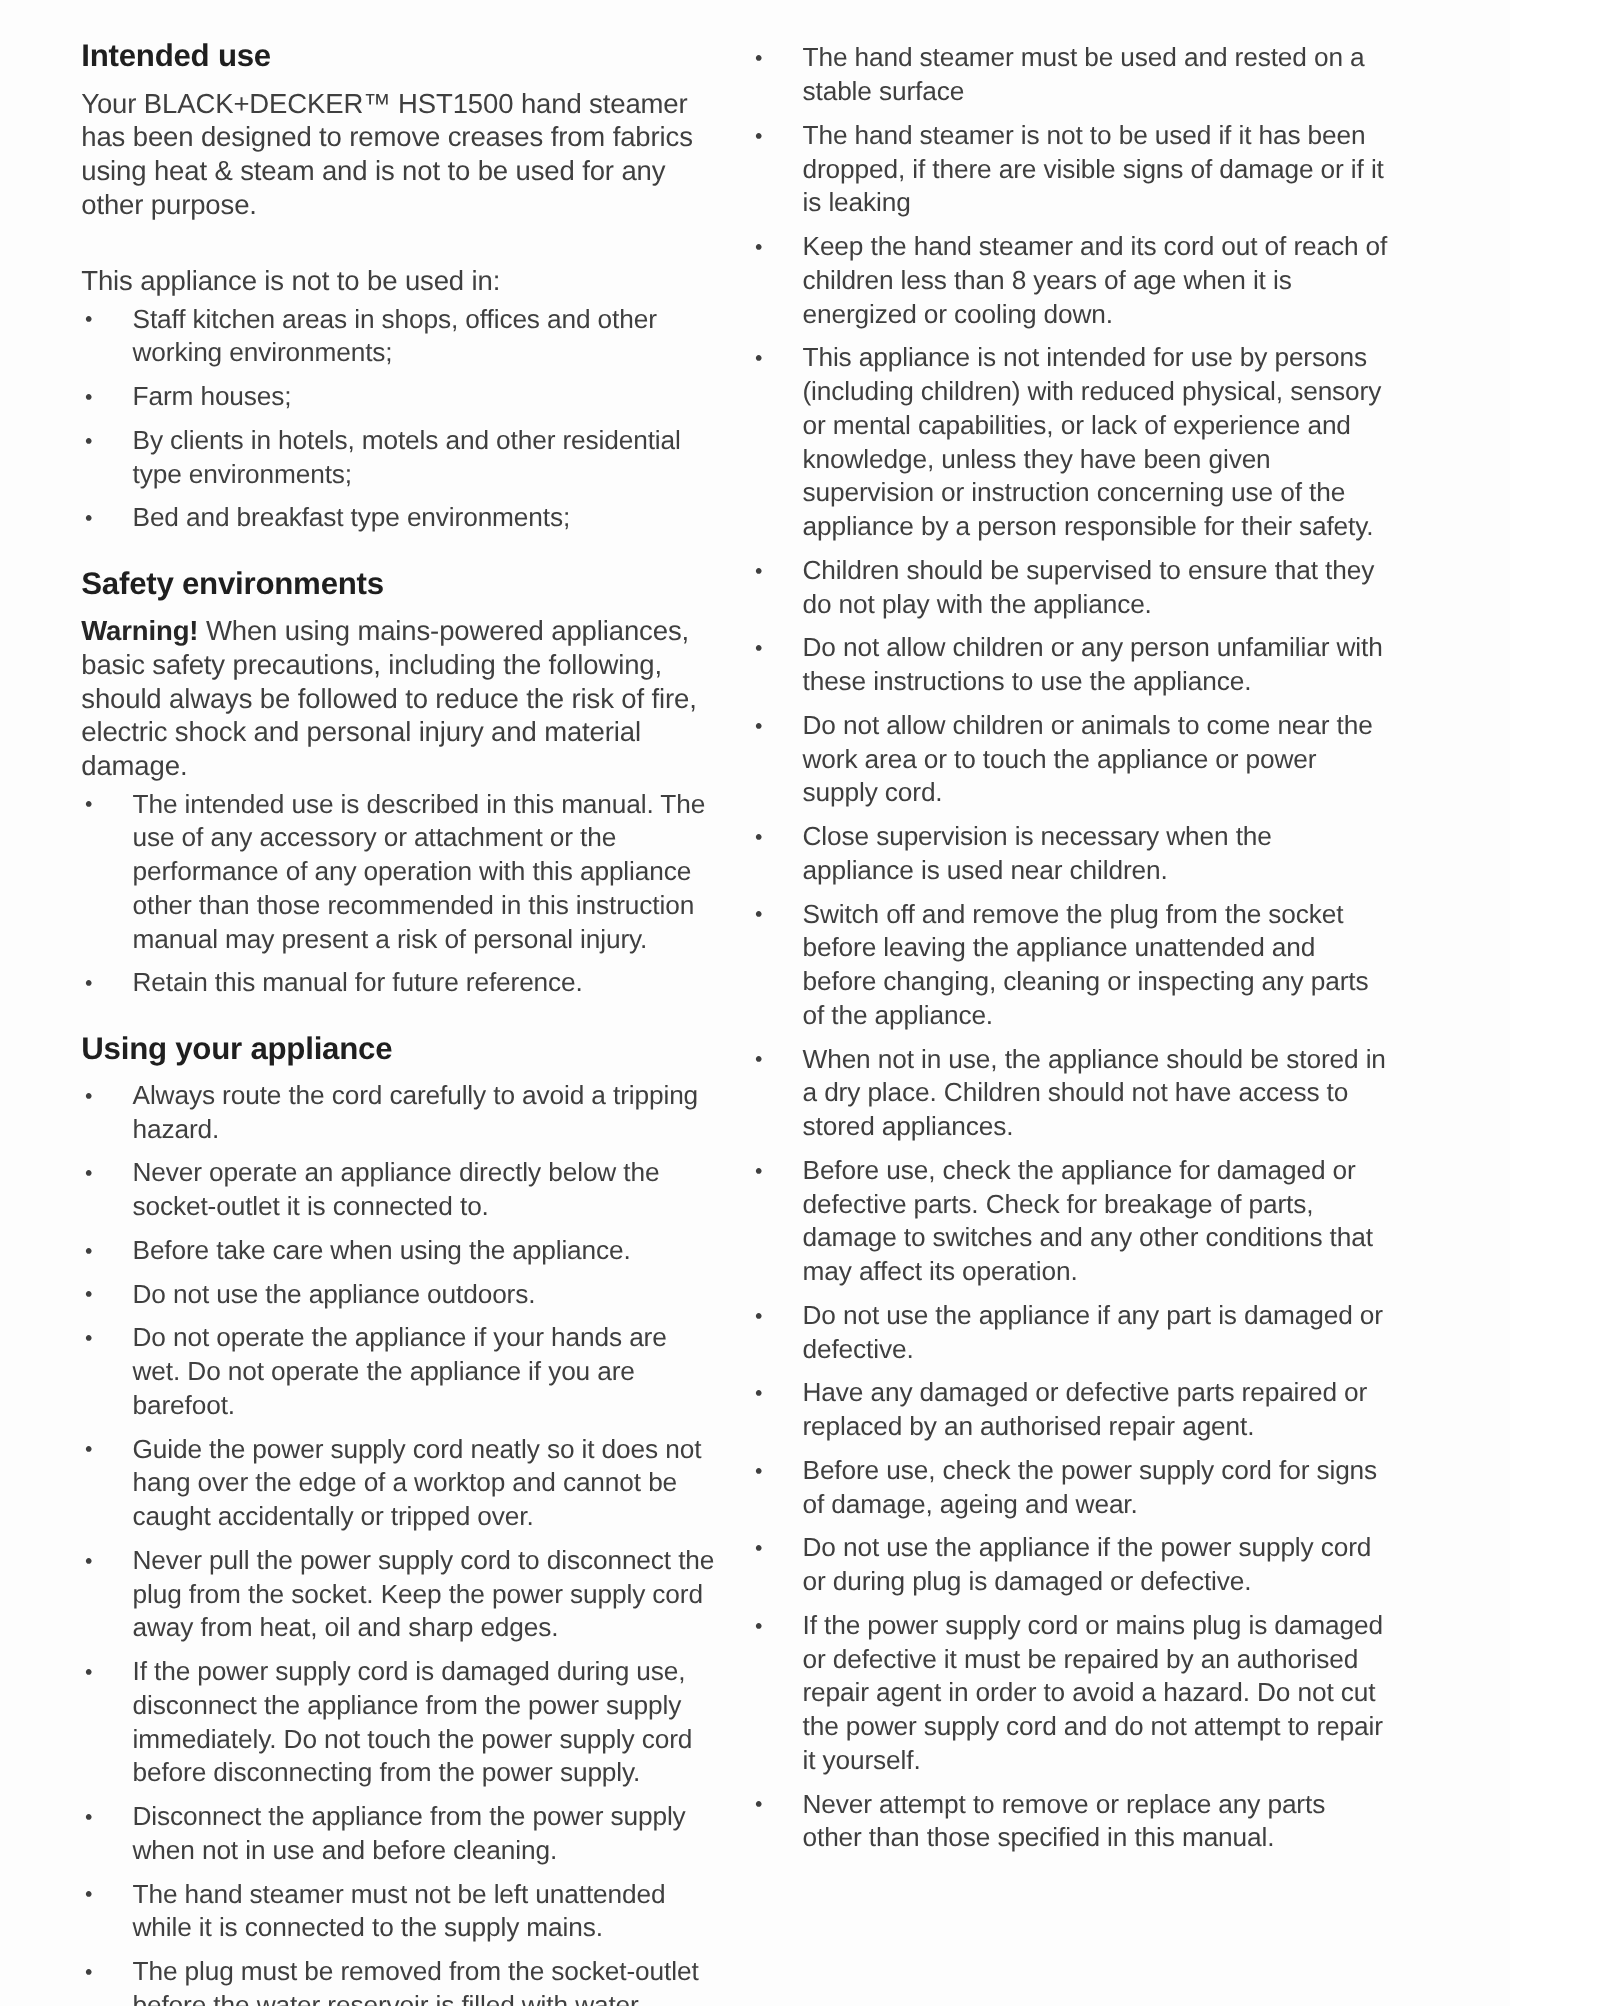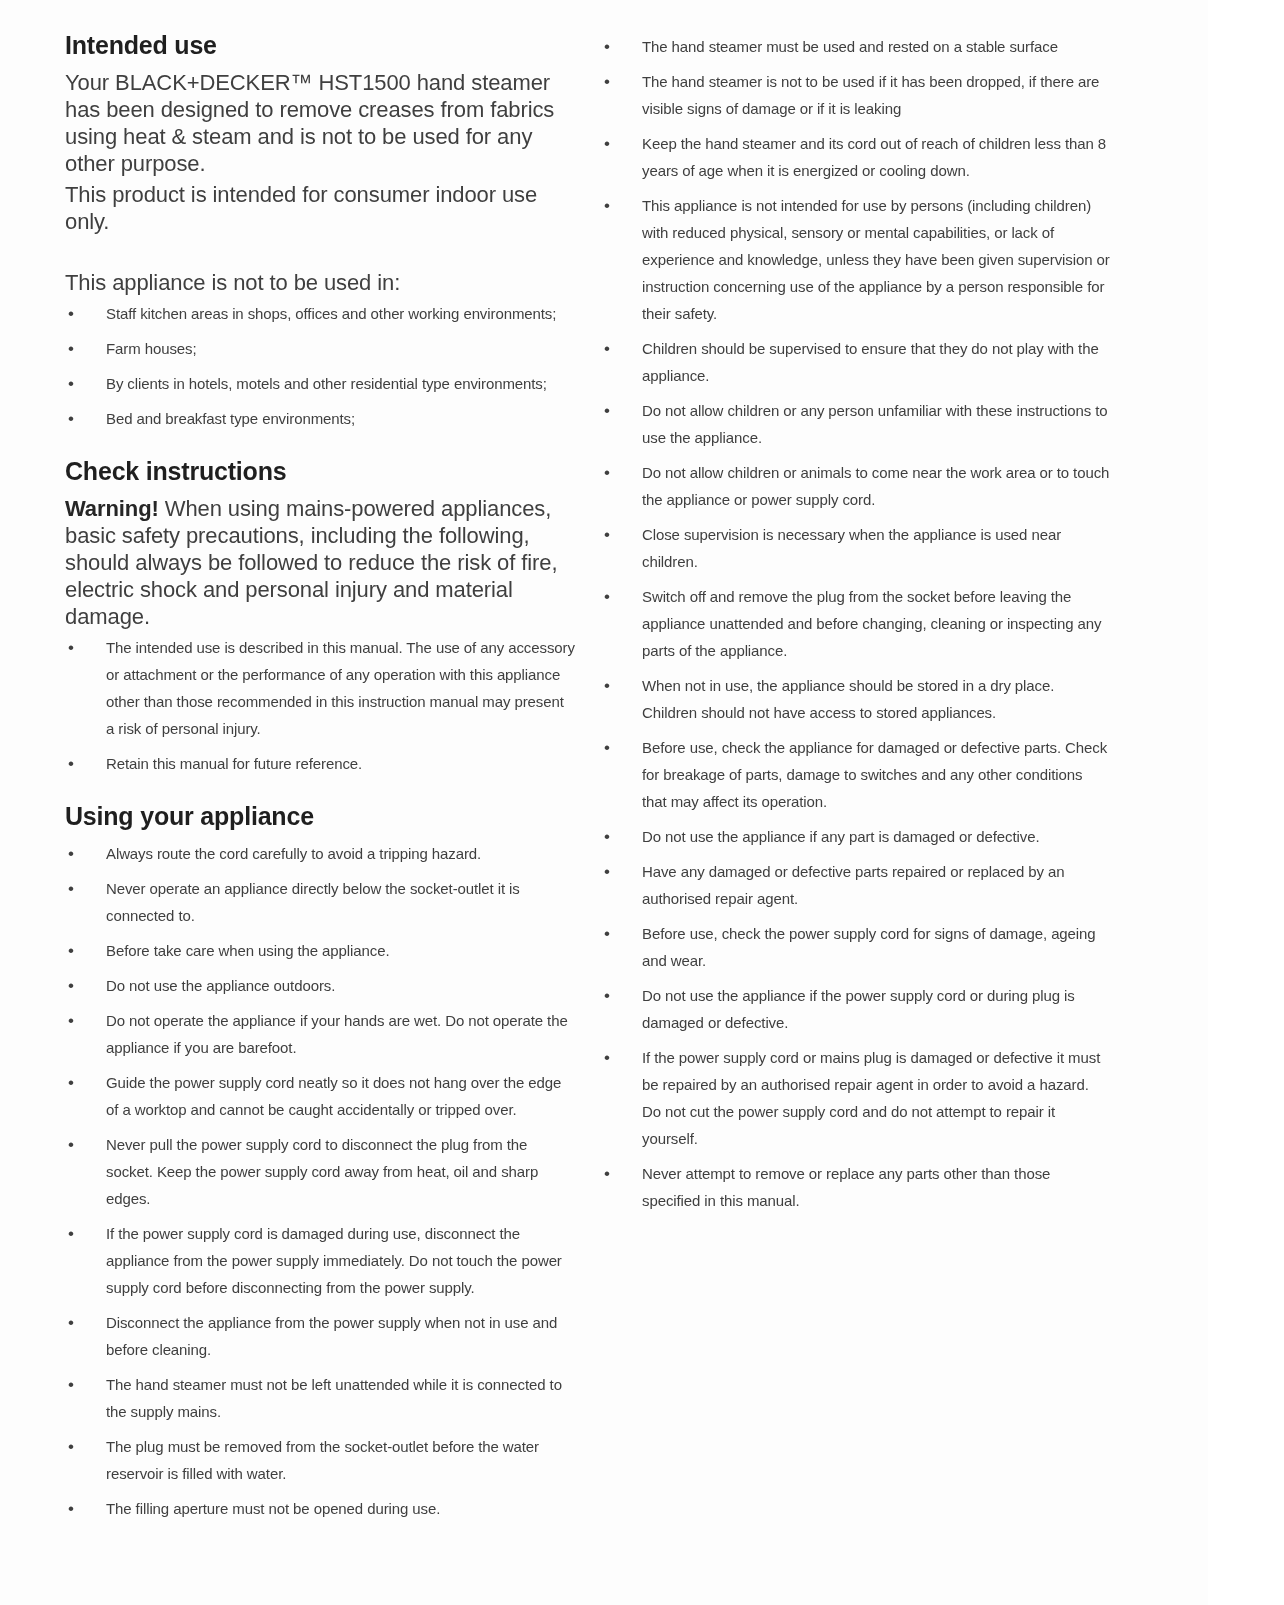--- a/index.html
+++ b/index.html
@@ -65,53 +65,52 @@
   }
   .bullet-marker {
     flex: 0 0 38px;
     font-size: 17px;
     line-height: 27px;
     padding-left: 3px;
     color: #3f3f3f;
   }
   .bullet-text {
     flex: 1 1 auto;
-    font-size: 15px;
+    font-size: 21px;
     line-height: 27px;
     letter-spacing: -0.1px;
   }
 </style>
 </head>
 <body>
 
 <div class="page" id="page">
     <div class="col">
       <h2 class="doc-heading">Intended use</h2>
       <p class="doc-para">Your BLACK+DECKER™ HST1500 hand steamer has been designed to remove creases from fabrics using heat &amp; steam and is not to be used for any other purpose.</p>
-      <p class="doc-para">This product is intended for consumer indoor use only.</p>
       <p class="doc-para spacer-before">This appliance is not to be used in:</p>
       <ul class="bullet-list">
         <li class="bullet-item">
           <span class="bullet-marker">•</span>
           <span class="bullet-text">Staff kitchen areas in shops, offices and other working environments;</span>
         </li>
         <li class="bullet-item">
           <span class="bullet-marker">•</span>
           <span class="bullet-text">Farm houses;</span>
         </li>
         <li class="bullet-item">
           <span class="bullet-marker">•</span>
           <span class="bullet-text">By clients in hotels, motels and other residential type environments;</span>
         </li>
         <li class="bullet-item">
           <span class="bullet-marker">•</span>
           <span class="bullet-text">Bed and breakfast type environments;</span>
         </li>
       </ul>
-      <h2 class="doc-heading">Check instructions</h2>
+      <h2 class="doc-heading">Safety environments</h2>
       <p class="doc-para"><strong>Warning!</strong> <span>When using mains-powered appliances, basic safety precautions, including the following, should always be followed to reduce the risk of fire, electric shock and personal injury and material damage.</span></p>
       <ul class="bullet-list">
         <li class="bullet-item">
           <span class="bullet-marker">•</span>
           <span class="bullet-text">The intended use is described in this manual. The use of any accessory or attachment or the performance of any operation with this appliance other than those recommended in this instruction manual may present a risk of personal injury.</span>
         </li>
         <li class="bullet-item">
           <span class="bullet-marker">•</span>
           <span class="bullet-text">Retain this manual for future reference.</span>
         </li>

